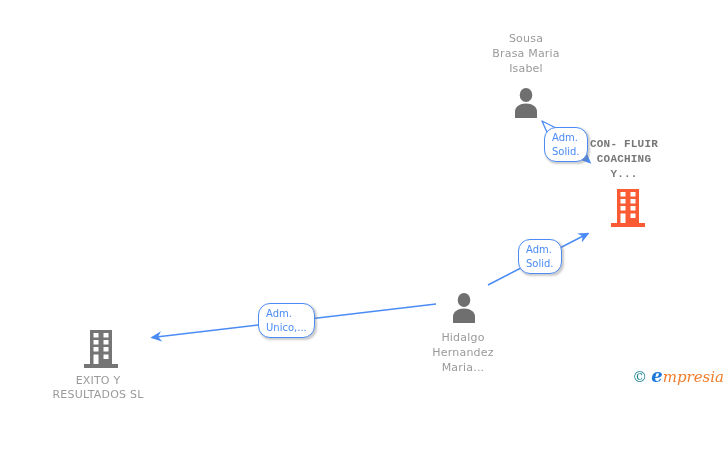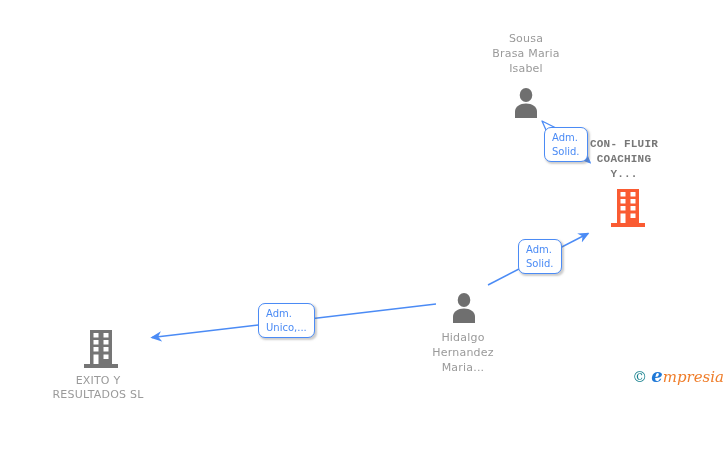--- a/index.html
+++ b/index.html
@@ -6,21 +6,21 @@
   body{width:728px;height:450px;overflow:hidden;background:#ffffff;
        font-family:"DejaVu Sans","Liberation Sans",sans-serif;}
   #stage{position:relative;width:728px;height:388px;background:#ffffff;}
   #edges-layer{position:absolute;left:0;top:0;z-index:1;}
 
   .node-label{position:absolute;z-index:2;text-align:center;white-space:pre-line;
               font-size:11px;line-height:15px;color:#9a9a9a;letter-spacing:.2px;}
   .node-label.highlight{color:#777777;font-weight:bold;font-family:Liberation Mono, monospace;}
 
   .edge-bubble{position:absolute;z-index:3;background:#ffffff;
-               border:1.5px solid #4b8bf5;border-radius:7px;
+               border:1.5px solid #4b8bf5;border-radius:12px;
                color:#4b8bf5;font-size:10px;line-height:13.5px;
                padding:3px 7px;white-space:pre-line;text-align:left;
                box-shadow:1.5px 1.5px 2px rgba(110,110,110,.35);
                cursor:pointer;}
 
   #footer-brand{position:absolute;right:4px;bottom:2px;z-index:2;cursor:pointer;
                 font-family:"DejaVu Serif","Liberation Serif",serif;font-style:italic;margin-left:24px;}
   #footer-brand .copy{color:#17818e;font-size:15px;font-style:normal;margin-right:4px;}
   #footer-brand .brand-e{color:#1e78d7;font-size:18px;font-weight:bold;}
   #footer-brand .brand-rest{color:#ef7d2a;font-size:15px;}

